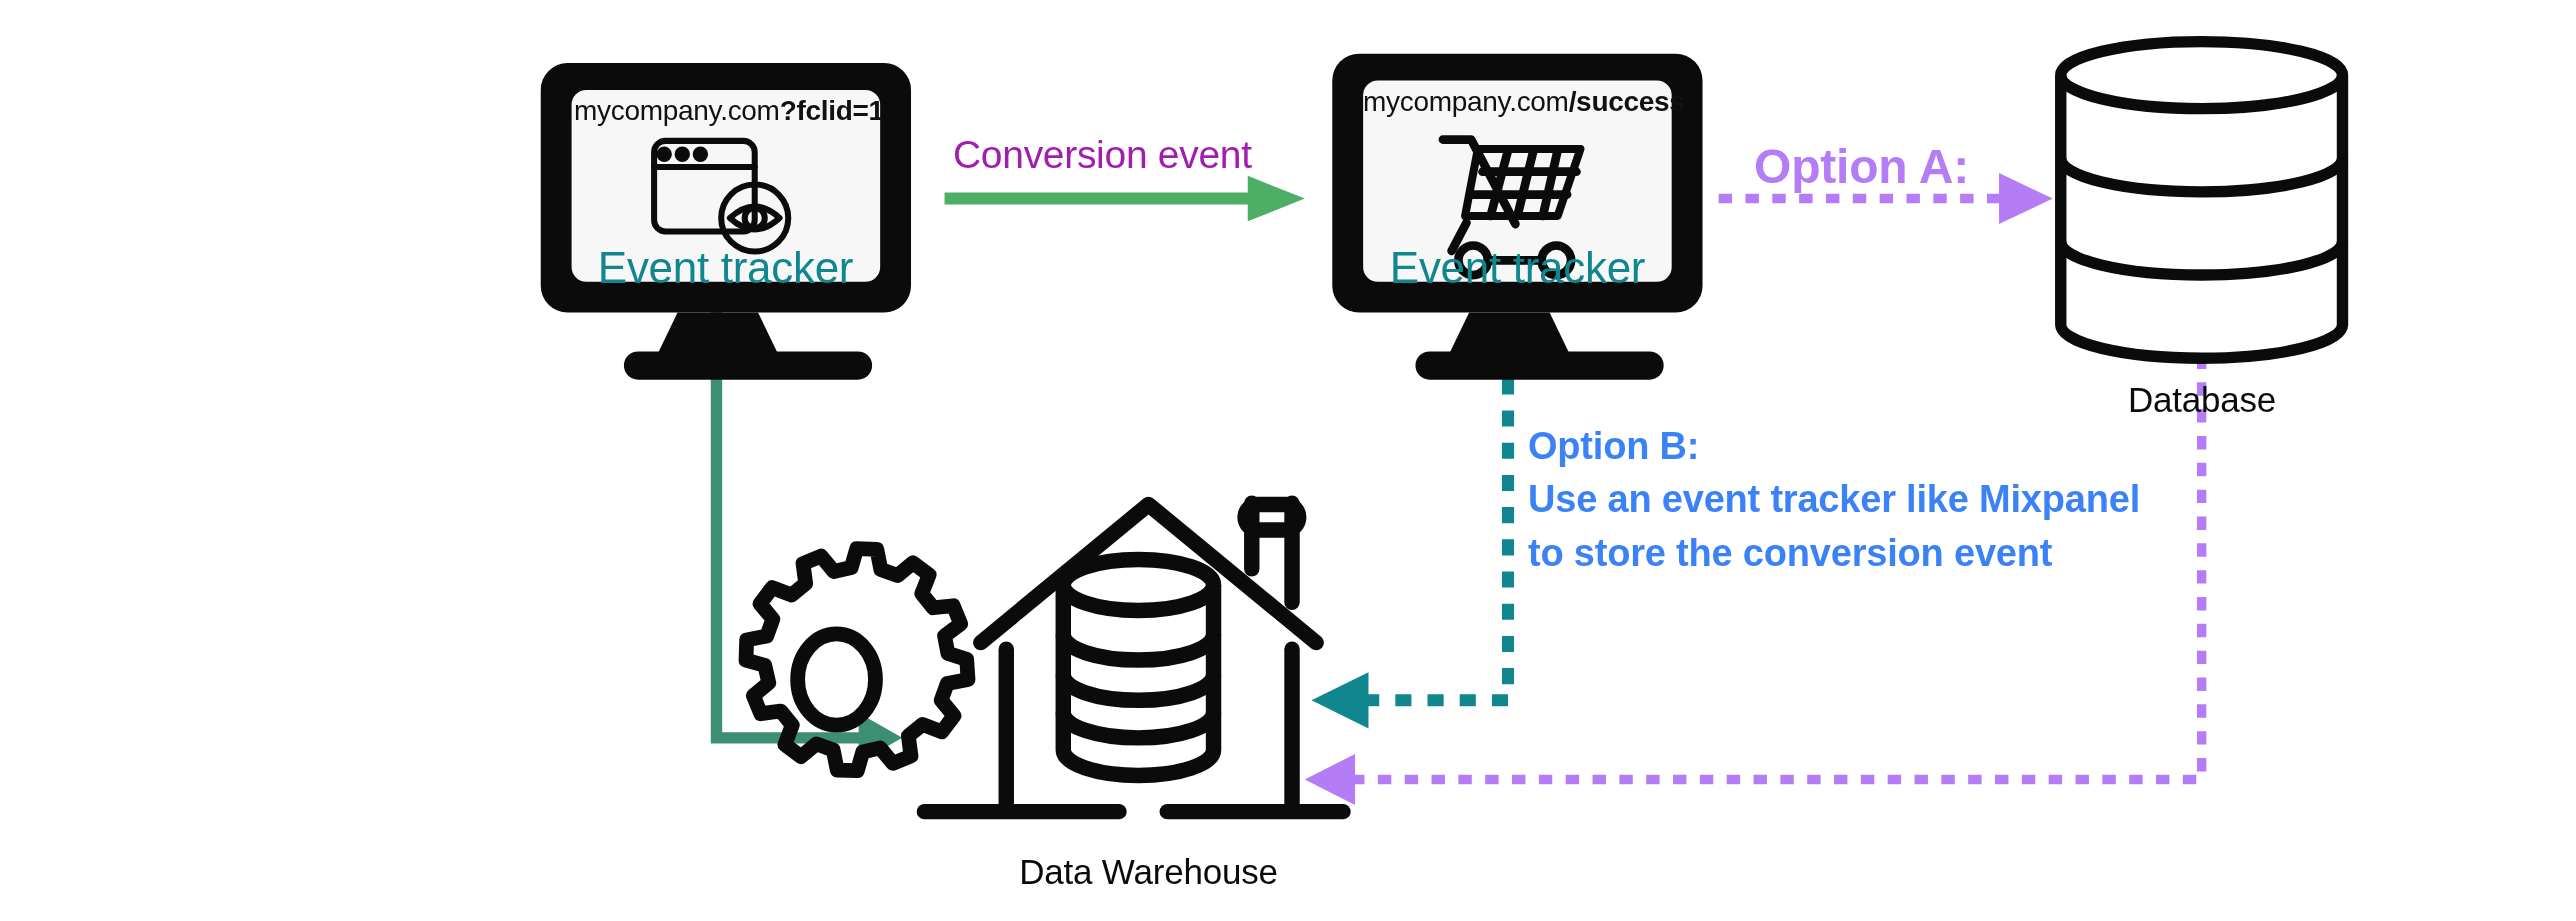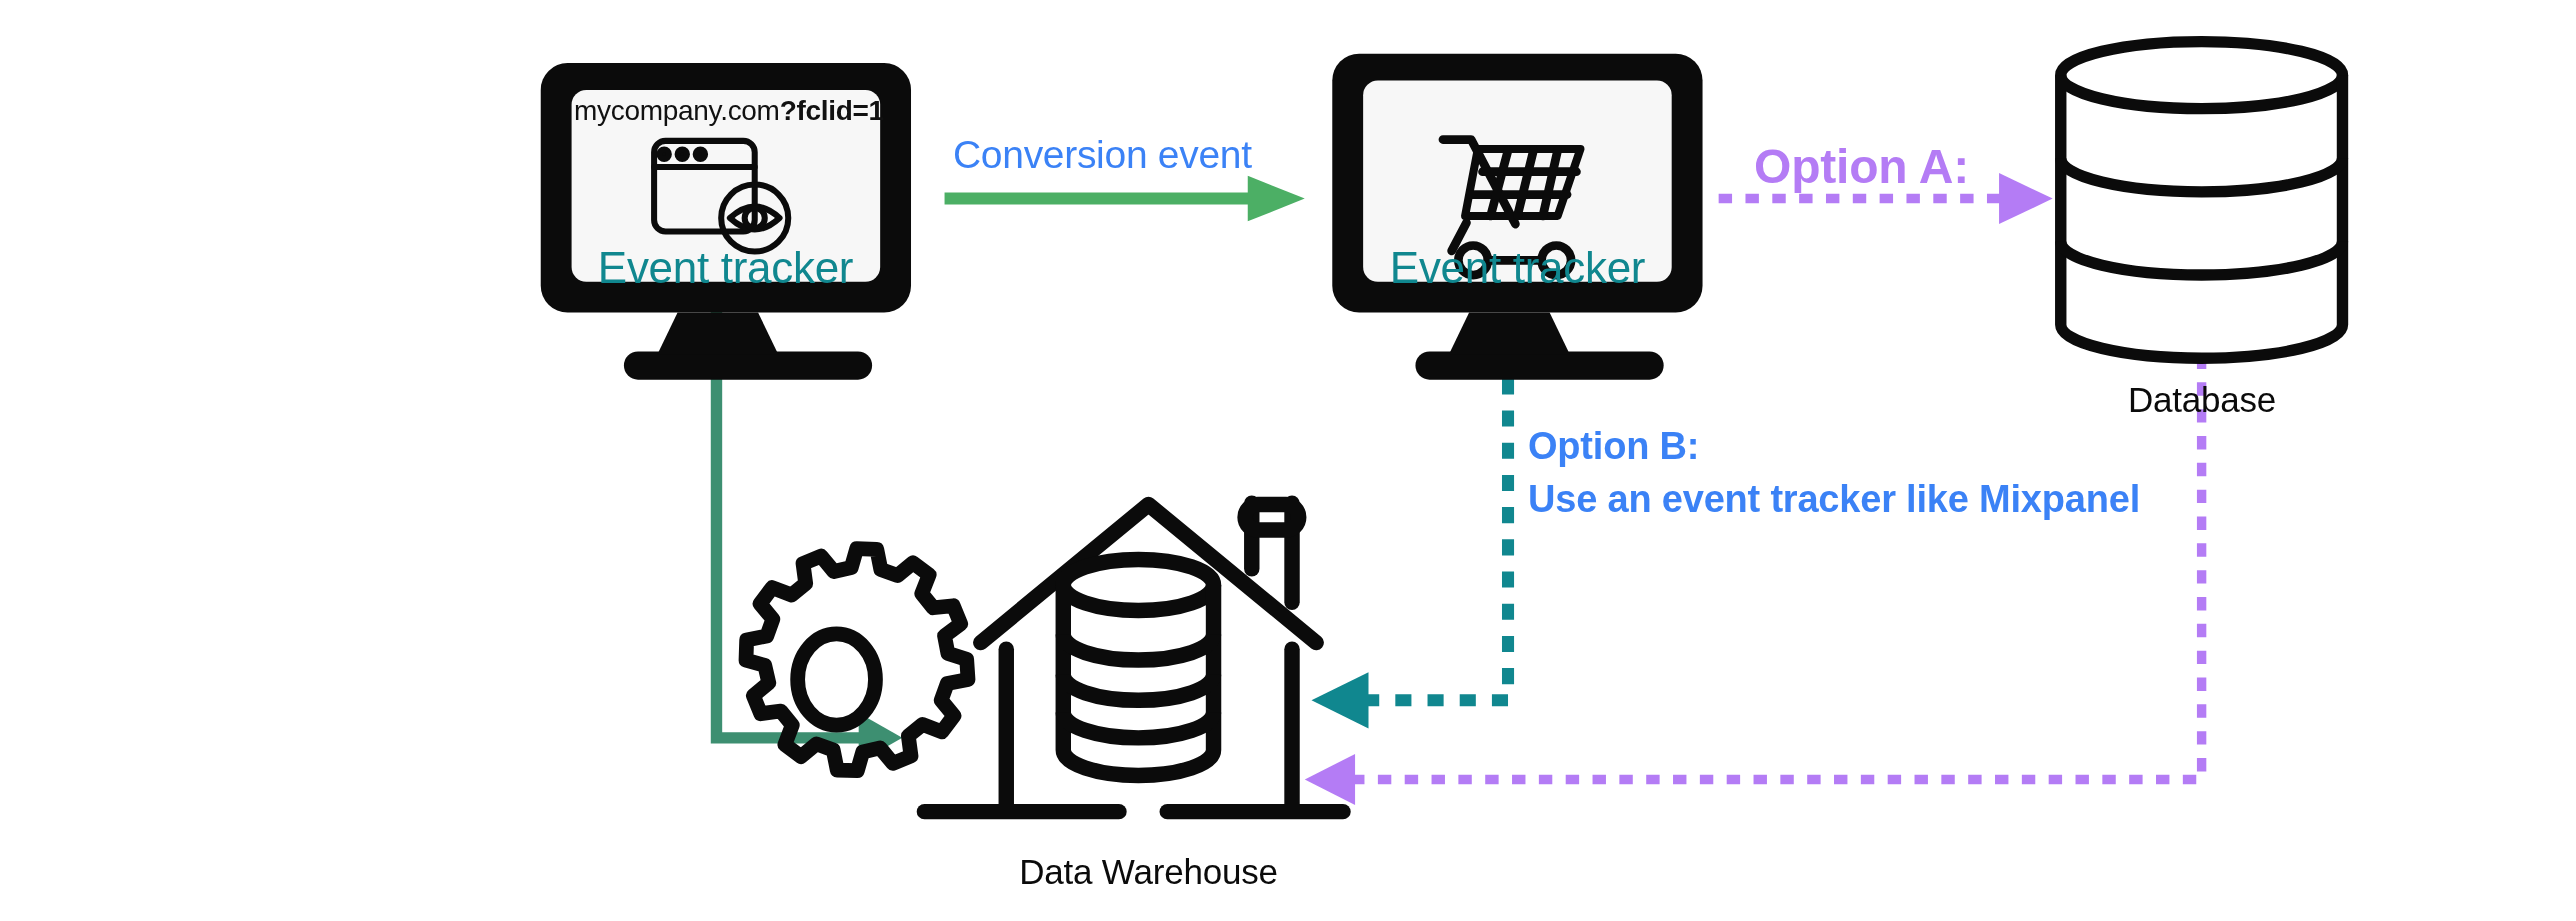--- a/index.html
+++ b/index.html
@@ -47,21 +47,21 @@
   }
   .lbl-node {
     font-size: 35px;
     font-weight: 400;
     color: #0b0b0b;
     letter-spacing: -0.2px;
   }
   .lbl-flow {
     font-size: 39px;
     font-weight: 400;
-    color: #3b82f6;
+    color: #a21caf;
     letter-spacing: -0.3px;
   }
   .lbl-optA {
     font-size: 48px;
     font-weight: 700;
     color: #b47cf5;
     letter-spacing: -0.2px;
   }
   .lbl-optB {
     font-size: 38px;
@@ -183,28 +183,30 @@
         <ellipse cx="1247" cy="1013" rx="58" ry="68"></ellipse>
       </g>
     </g>
 
   </svg>
 
   <div class="lbl lbl-url" style="left:574px; top:94px; width:303px; text-align:center;"><span class="thin">mycompany.com</span><span>?fclid=1</span></div>
 
   <div class="lbl lbl-tracker" style="left:574px; top:241px; width:303px; text-align:center;">Event tracker</div>
 
+  <div class="lbl lbl-url" style="left:1363px; top:85px; width:309px; text-align:center;"><span class="thin">mycompany.com</span><span>/success</span></div>
 
   <div class="lbl lbl-tracker" style="left:1363px; top:241px; width:309px; text-align:center;">Event tracker</div>
 
   <div class="lbl lbl-flow" style="left:953px; top:131px;">Conversion event</div>
 
   <div class="lbl lbl-optA" style="left:1754px; top:138px;">Option A:</div>
 
   <div class="lbl lbl-optB" style="left:1528px; top:423px;">Option B:</div>
   <div class="lbl lbl-optB" style="left:1528px; top:476px;">Use an event tracker like Mixpanel</div>
+  <div class="lbl lbl-optB" style="left:1528px; top:530px;">to store the conversion event</div>
 
   <div class="lbl lbl-node" style="left:2068px; top:379px; width:268px; text-align:center;">Database</div>
 
   <div class="lbl lbl-node" style="left:934px; top:851px; width:429px; text-align:center;">Data Warehouse</div>
 
 </div>
 
 
 </body></html>

